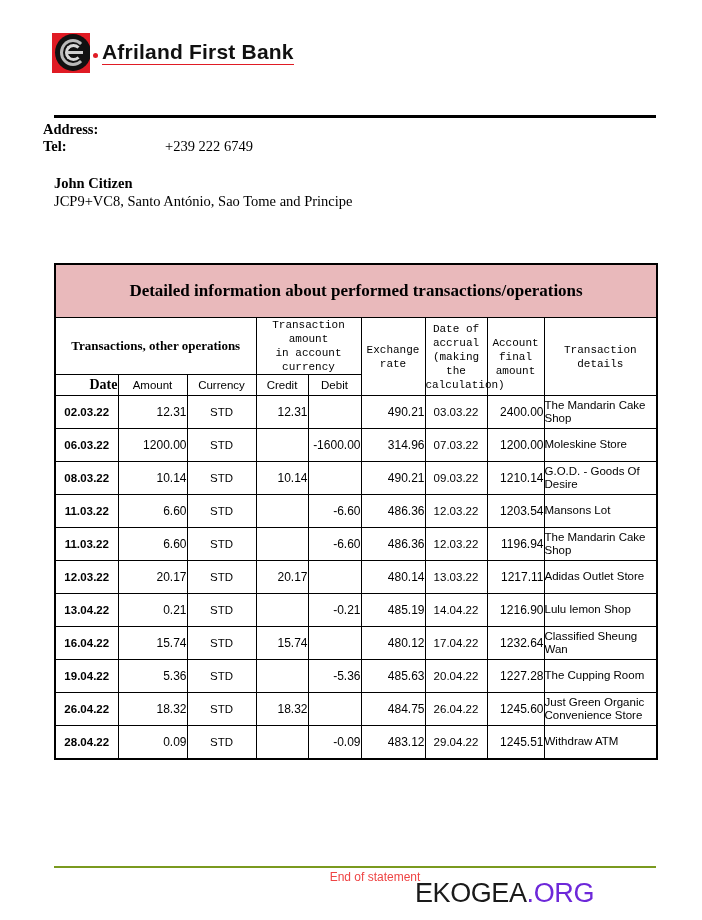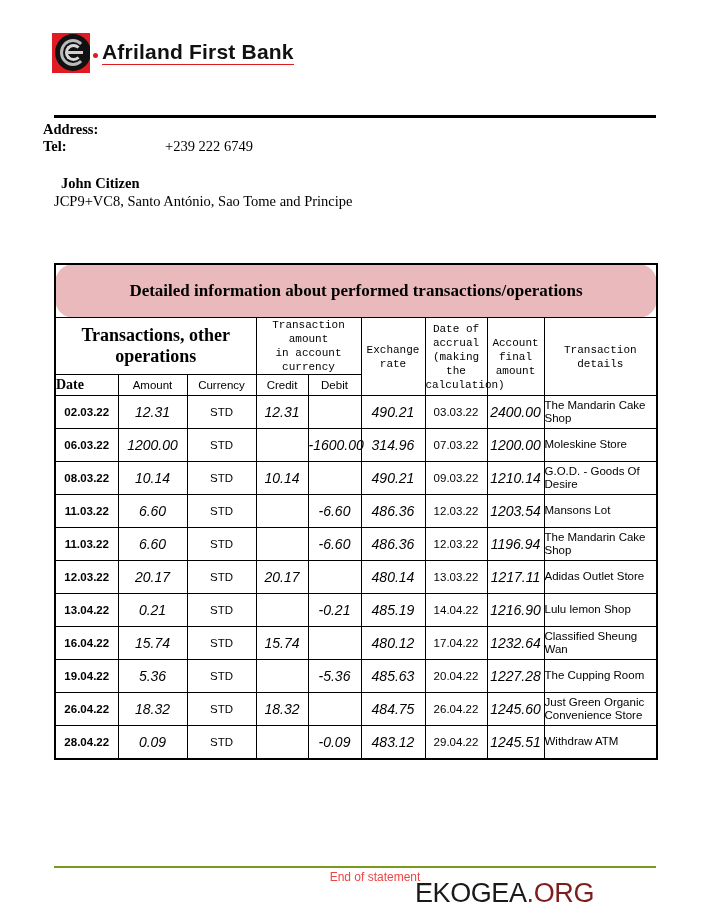--- a/index.html
+++ b/index.html
@@ -120,21 +120,21 @@
   .addr-value { flex: 1 1 auto; }
 
   .cust-block {
     position: absolute;
     left: 54px;
     top: 174px;
     width: 600px;
     font-size: 14.5px;
     line-height: 18px;
   }
-  .cust-name { font-weight: bold; margin-left: 7px; }
+  .cust-name { font-weight: bold; }
 
   
   .stmt-wrap {
     position: absolute;
     left: 54px;
     top: 263px;
     width: 602px;
   }
   table.stmt {
     border-collapse: collapse;
@@ -148,68 +148,66 @@
   }
   .outer { border: 2.6px solid #000000; }
 
   .title-cell {
     background: #e9b9bb;
     text-align: center;
     font-weight: bold;
     font-size: 17px;
     height: 52px;
     font-family: "Liberation Serif", serif;
-    border-radius: 19px;
   }
 
   .hdr {
     font-family: Liberation Mono, monospace;
     font-size: 11px;
     text-align: center;
     line-height: 14px;
     padding: 4px 2px;
     vertical-align: top;
   }
   .hdr-serif-bold {
     font-family: "Liberation Serif", serif;
     font-weight: bold;
-    font-size: 18px;
+    font-size: 13px;
     text-align: center;
     vertical-align: top;
     padding: 5px 2px;
     margin-top: 12px;
   }
   .sub {
     font-family: "Liberation Sans", sans-serif;
     font-size: 11.5px;
     text-align: center;
     height: 20px;
     padding: 2px;
     vertical-align: middle;
   }
   .sub-date {
     font-family: "Liberation Serif", serif;
     font-weight: bold;
     font-size: 14px;
-    text-align: left;
+    text-align: right;
     vertical-align: middle;
   }
 
   td.c-date {
     font-family: "Liberation Sans", sans-serif;
     font-weight: bold;
     font-size: 11.5px;
     text-align: center;
   }
   td.c-num {
     font-family: "Liberation Sans", sans-serif;
-    font-size: 14px;
-    text-align: center;
+    font-size: 12px;
+    text-align: right;
     padding-right: 4px;
-    font-style: italic;
   }
   td.c-ctr {
     font-family: "Liberation Sans", sans-serif;
     font-size: 11.5px;
     text-align: center;
     margin-left: 20px;
   }
   td.c-txt {
     font-family: "Liberation Sans", sans-serif;
     font-size: 11.5px;
@@ -242,21 +240,21 @@
   }
   .watermark {
     position: absolute;
     right: 12px;
     top: 878px;
     font-family: "Liberation Sans", sans-serif;
     font-size: 27px;
     letter-spacing: -0.4px;
     color: #1a1a1a;
   }
-  .watermark .org { color: #7f1d1d; }
+  .watermark .org { color: #6d28d9; }
 </style>
 </head>
 <body>
 
 <div class="page">
 
   <div class="logo-block">
     <div class="logo-mark">
       <div class="disc"></div>
       <div class="ring1"></div>

